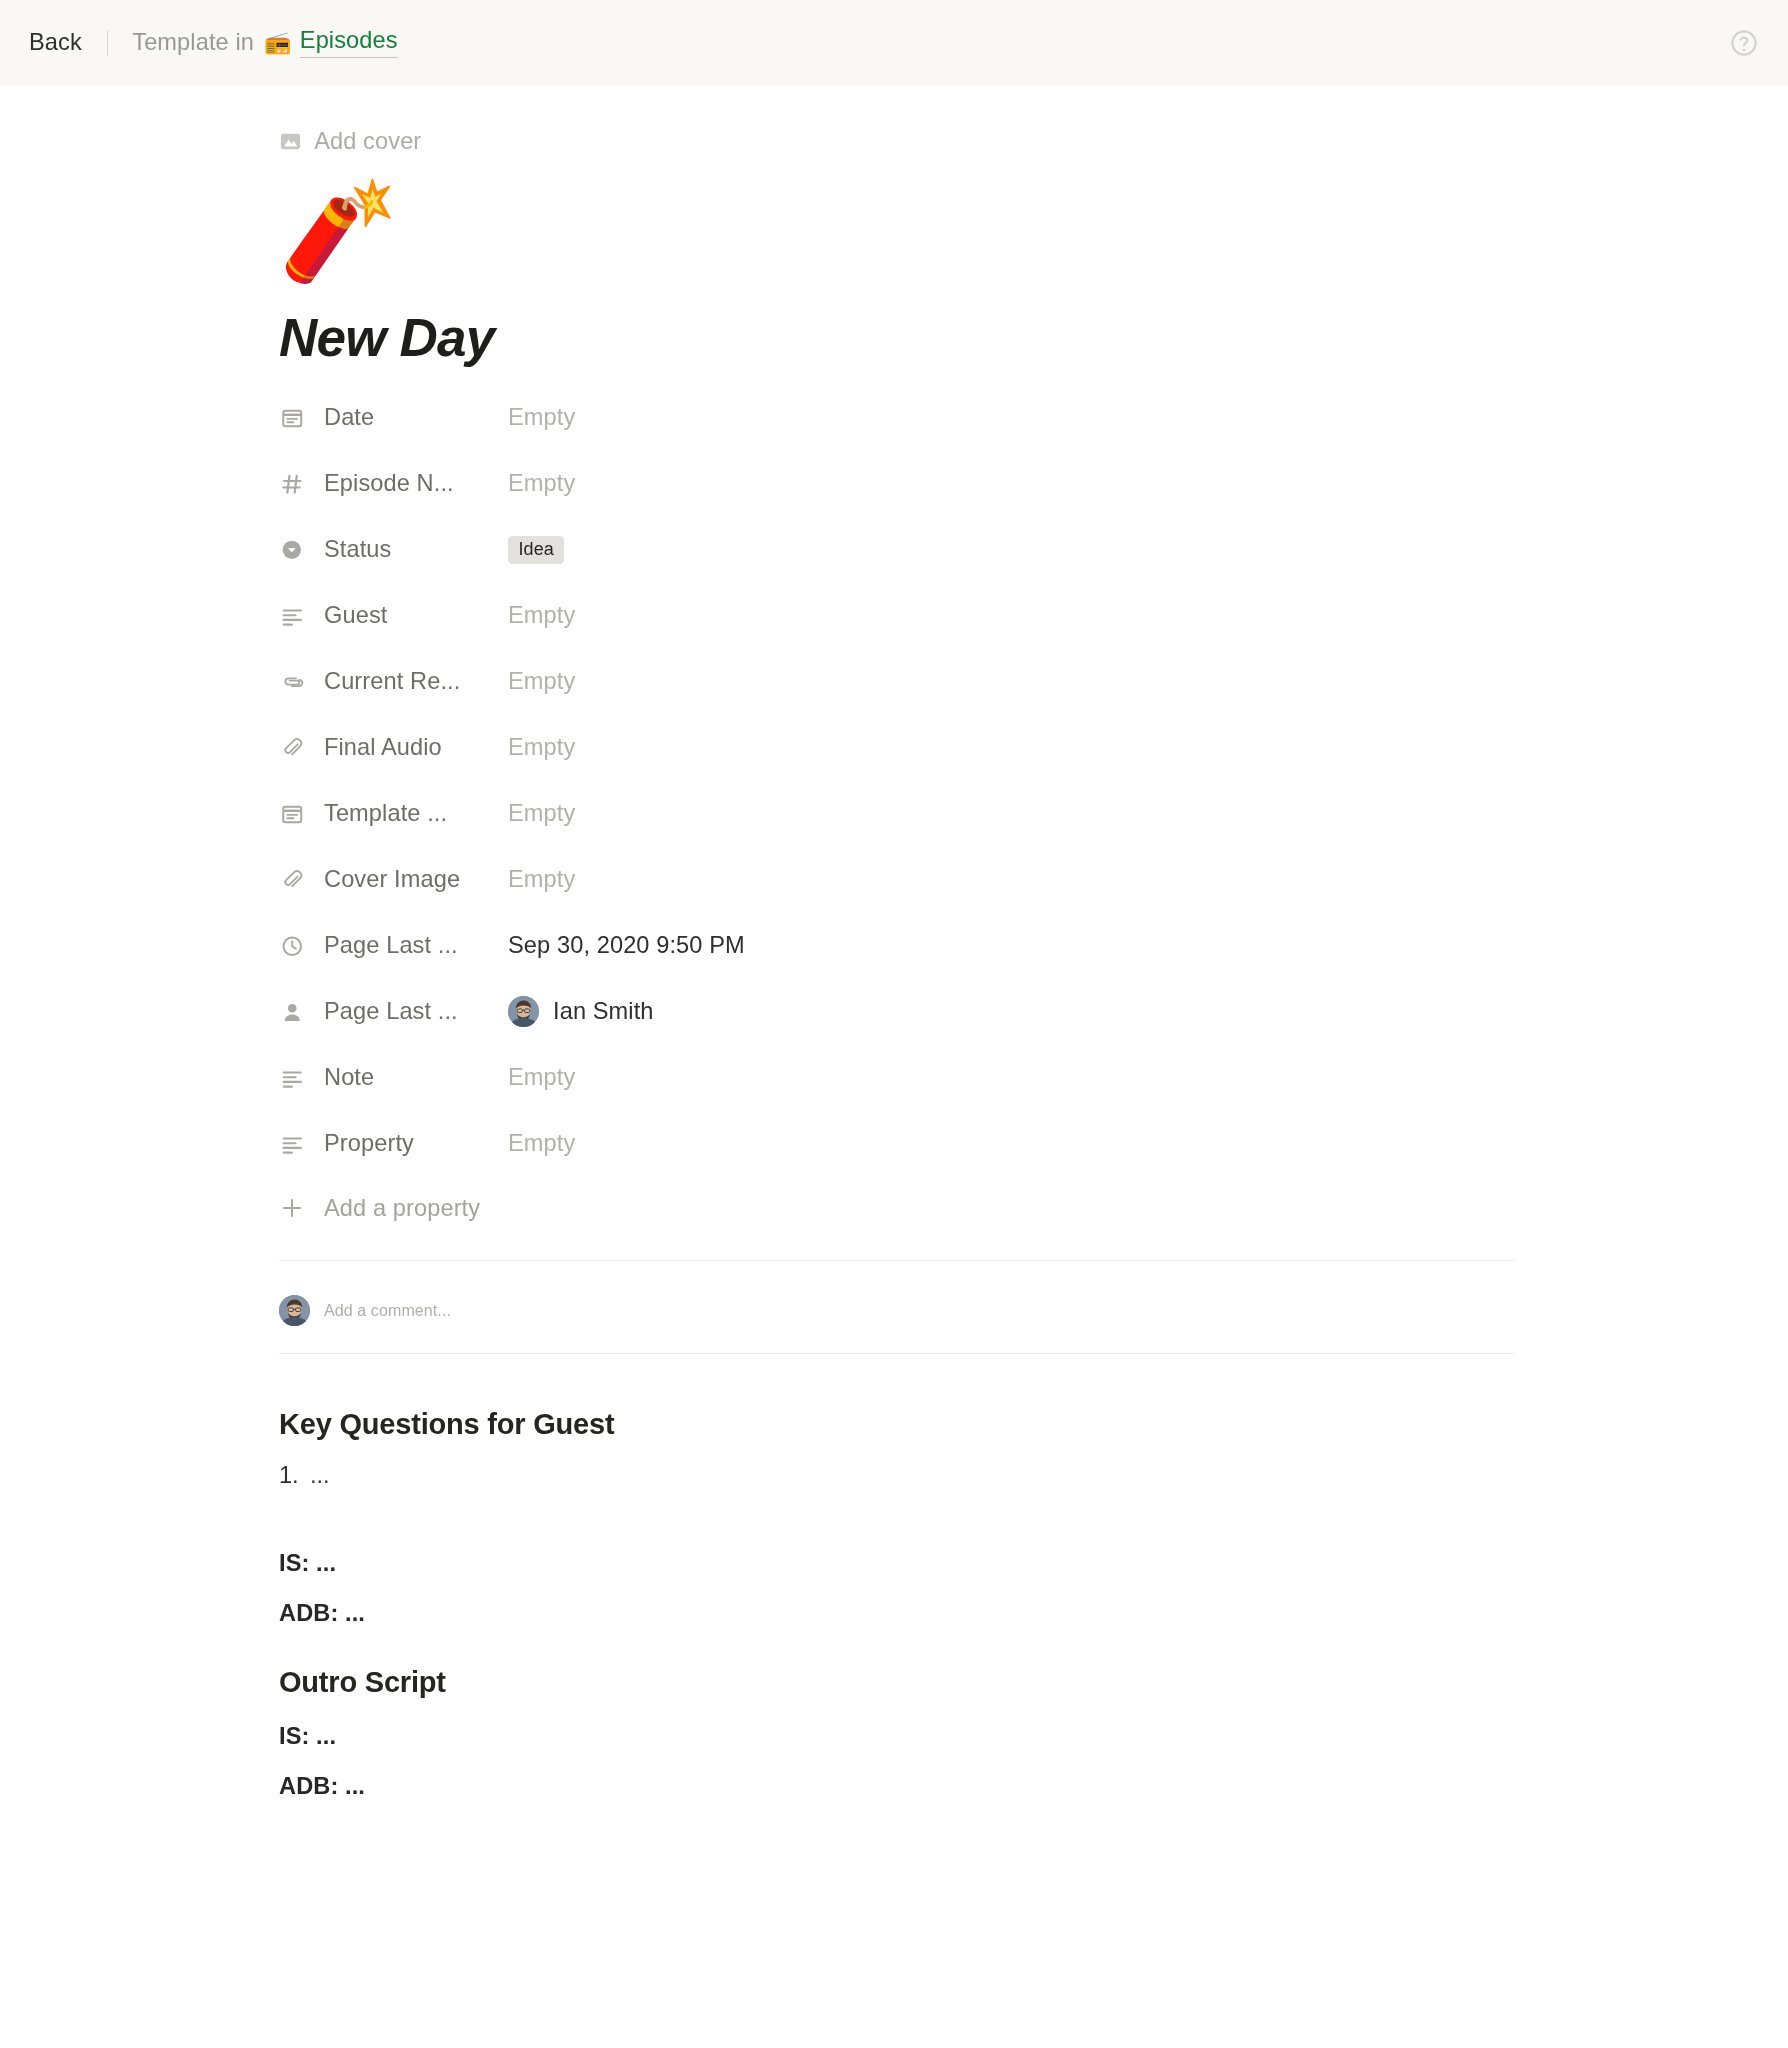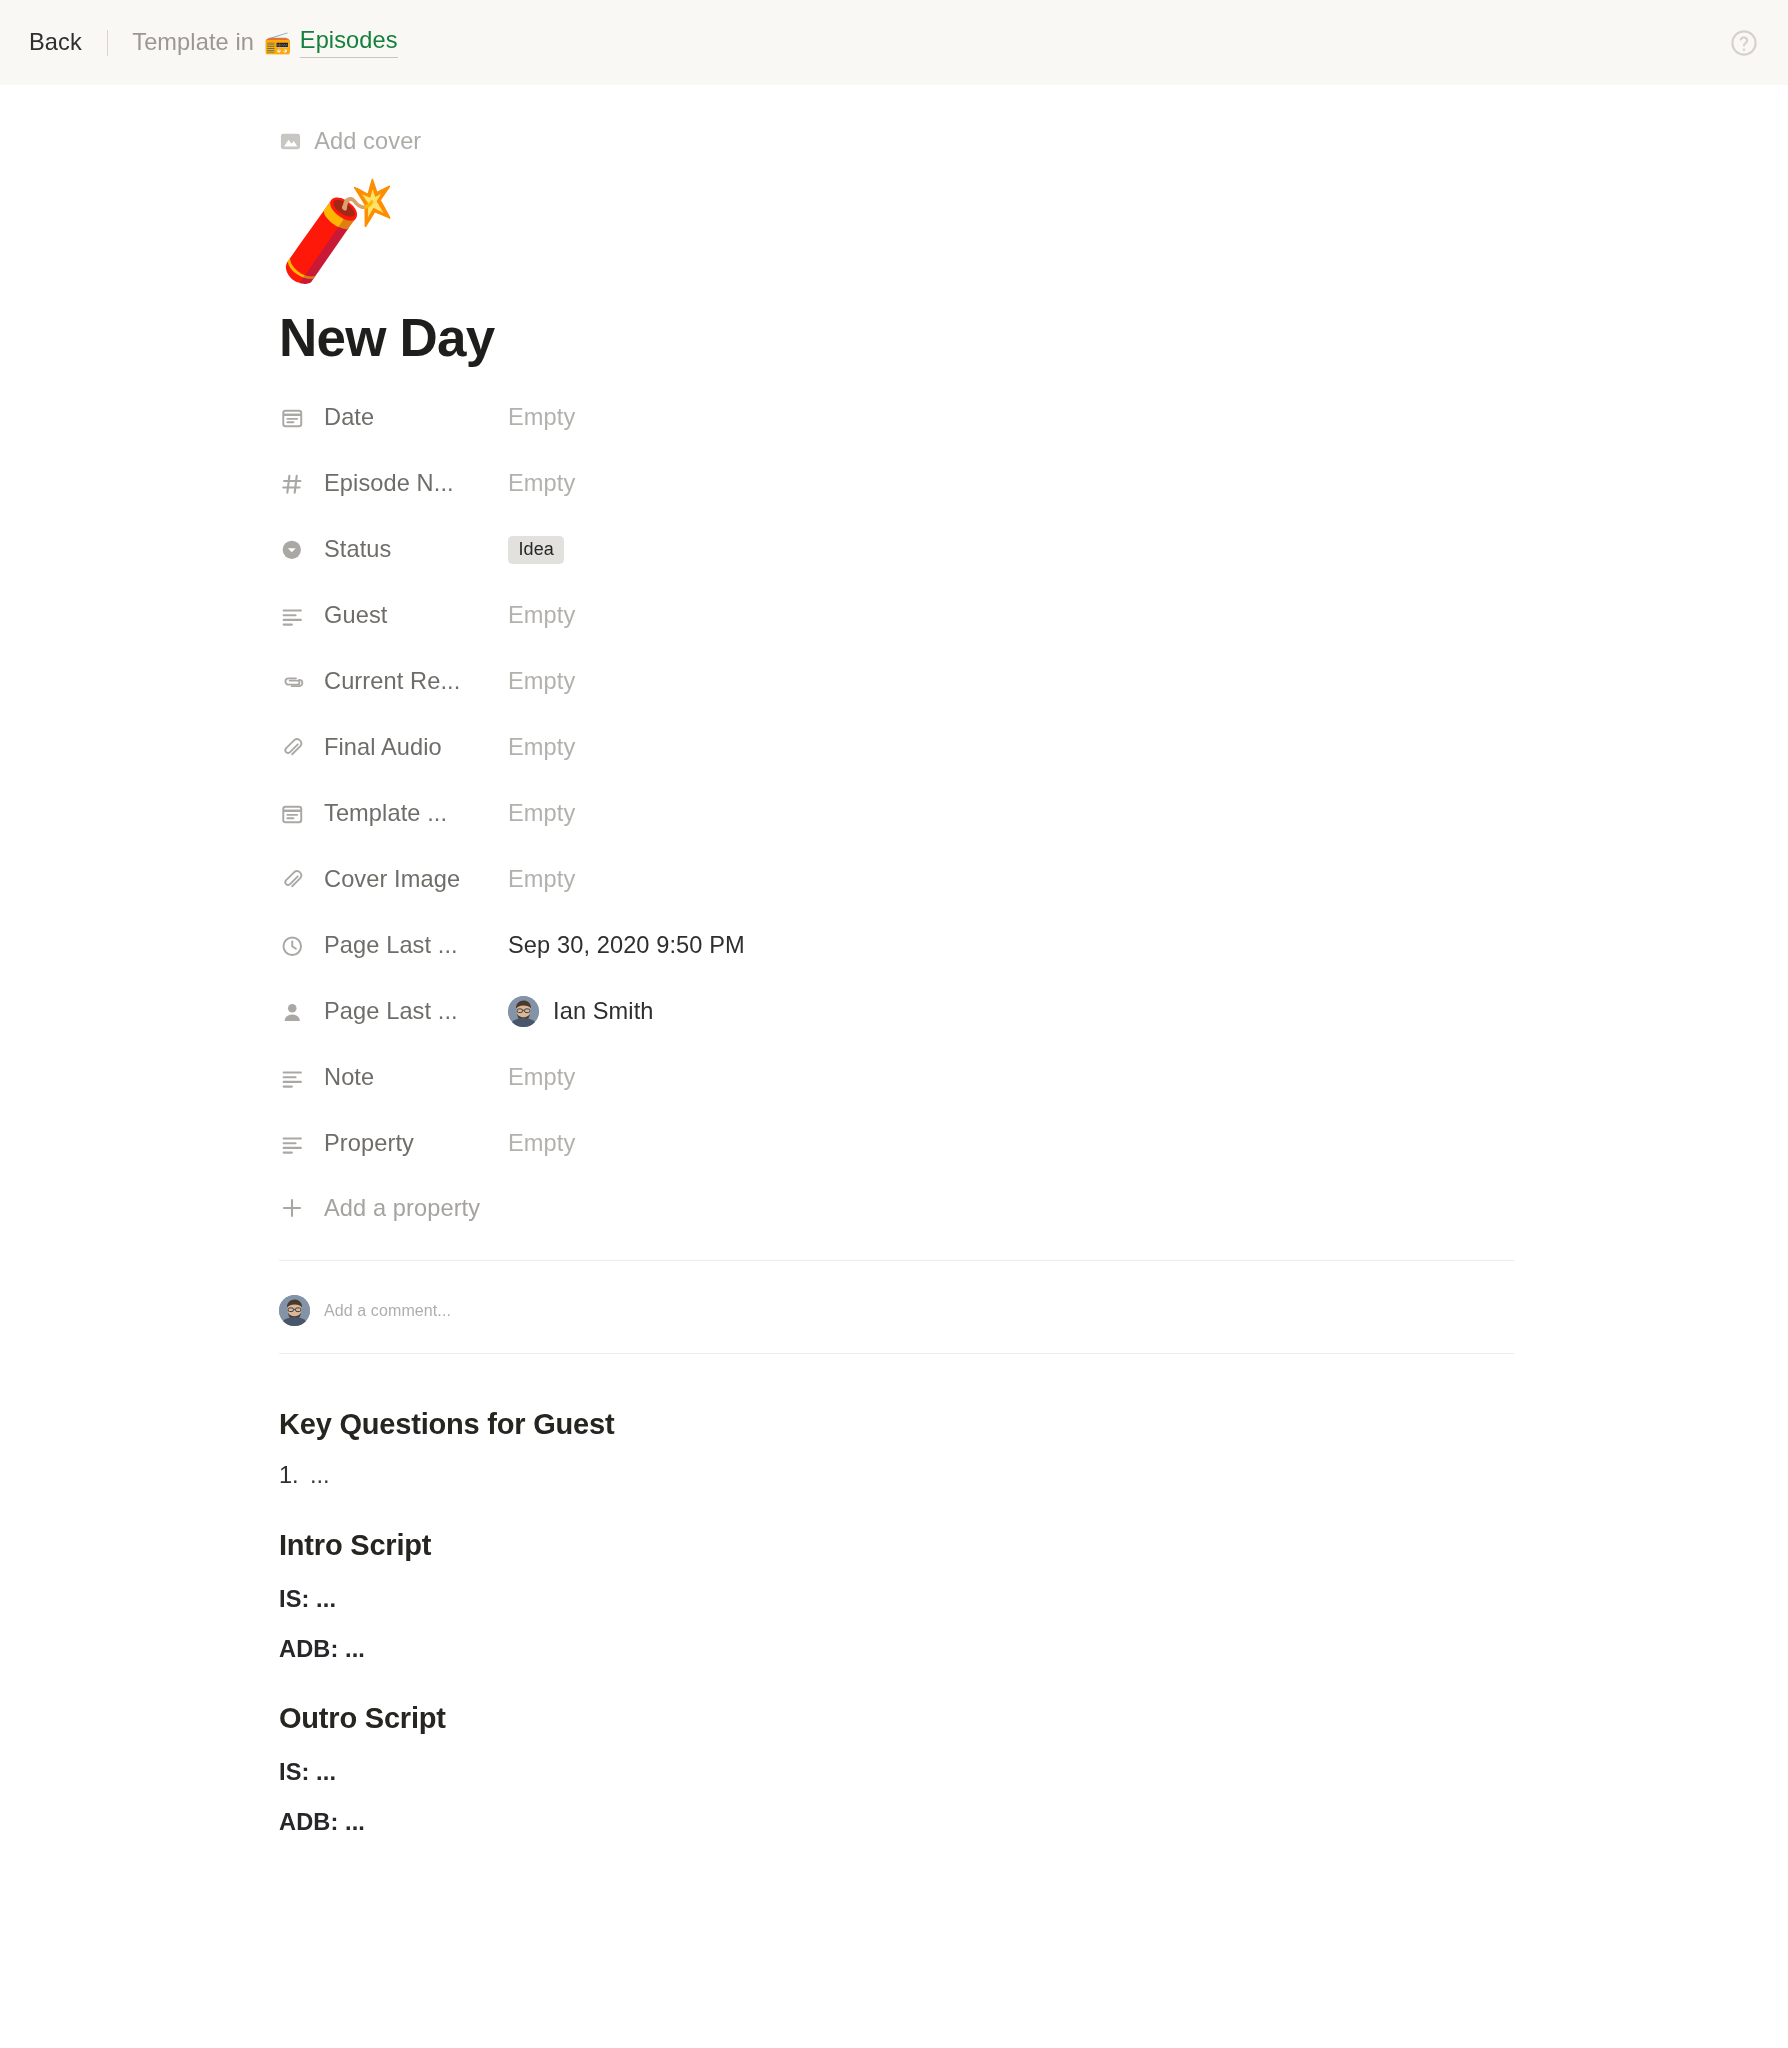--- a/index.html
+++ b/index.html
@@ -95,20 +95,21 @@
     width: 114px;
   }
 
   .page-title {
     margin-top: 23px;
     font-size: 53px;
     font-weight: 700;
     color: #1e1e1c;
     letter-spacing: -0.8px;
     line-height: 1.1;
+    font-style: italic;
   }
 
   
   .props { margin-top: 28px; }
 
   .prop-row {
     display: flex;
     align-items: center;
     height: 45px;
     margin-bottom: 21px;
@@ -467,21 +468,20 @@
 
     <div class="spacer-h2"></div>
     <h2 class="h2">Key Questions for Guest</h2>
 
     <div class="numlist">
       <span class="numlist-marker">1.</span>
       <span class="numlist-text">...</span>
     </div>
 
     <div style="height:38px"></div>
-    <h2 class="h2">Intro Script</h2>
     <div class="para">IS: ...</div>
     <div class="para">ADB: ...</div>
 
     <div style="height:37px"></div>
     <h2 class="h2">Outro Script</h2>
     <div class="para">IS: ...</div>
     <div class="para">ADB: ...</div>
 
   </div>
 </div>

